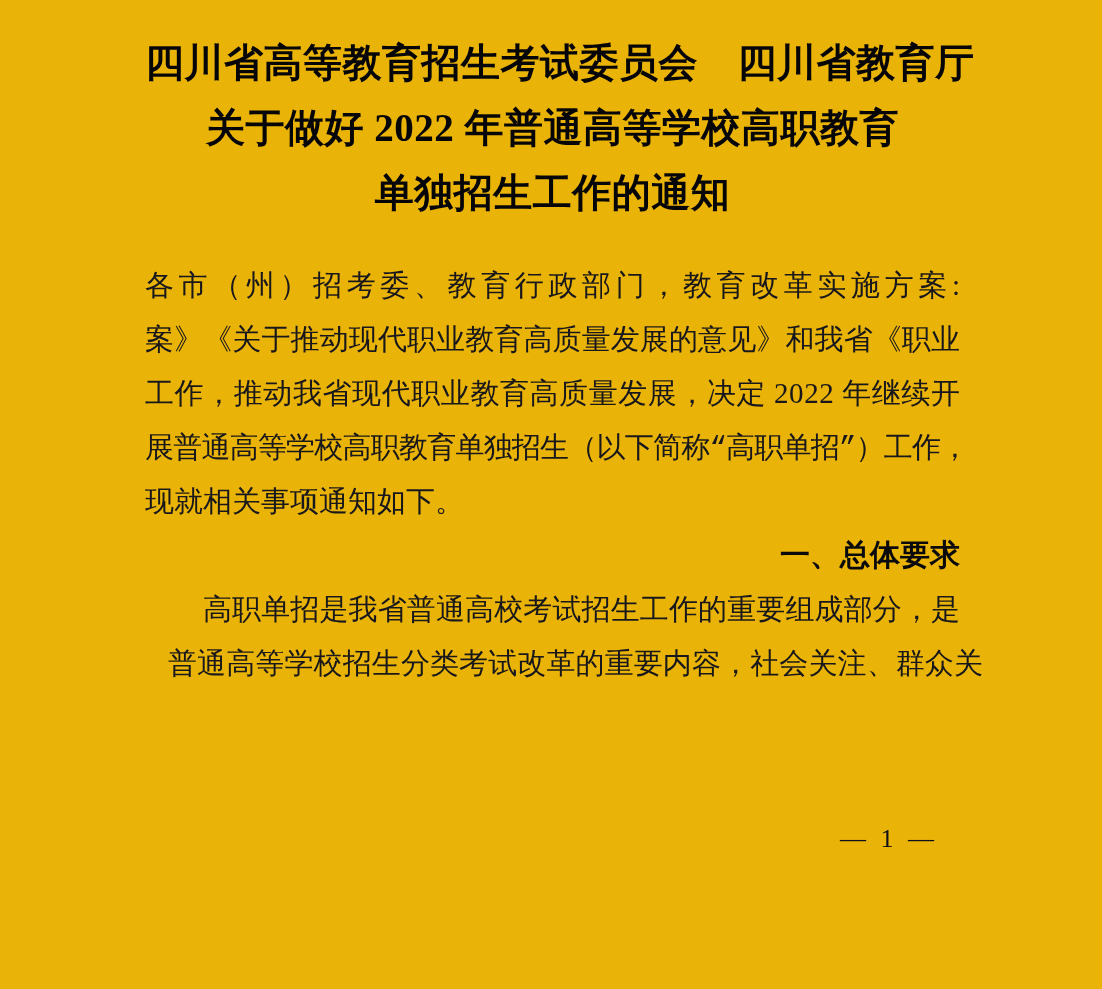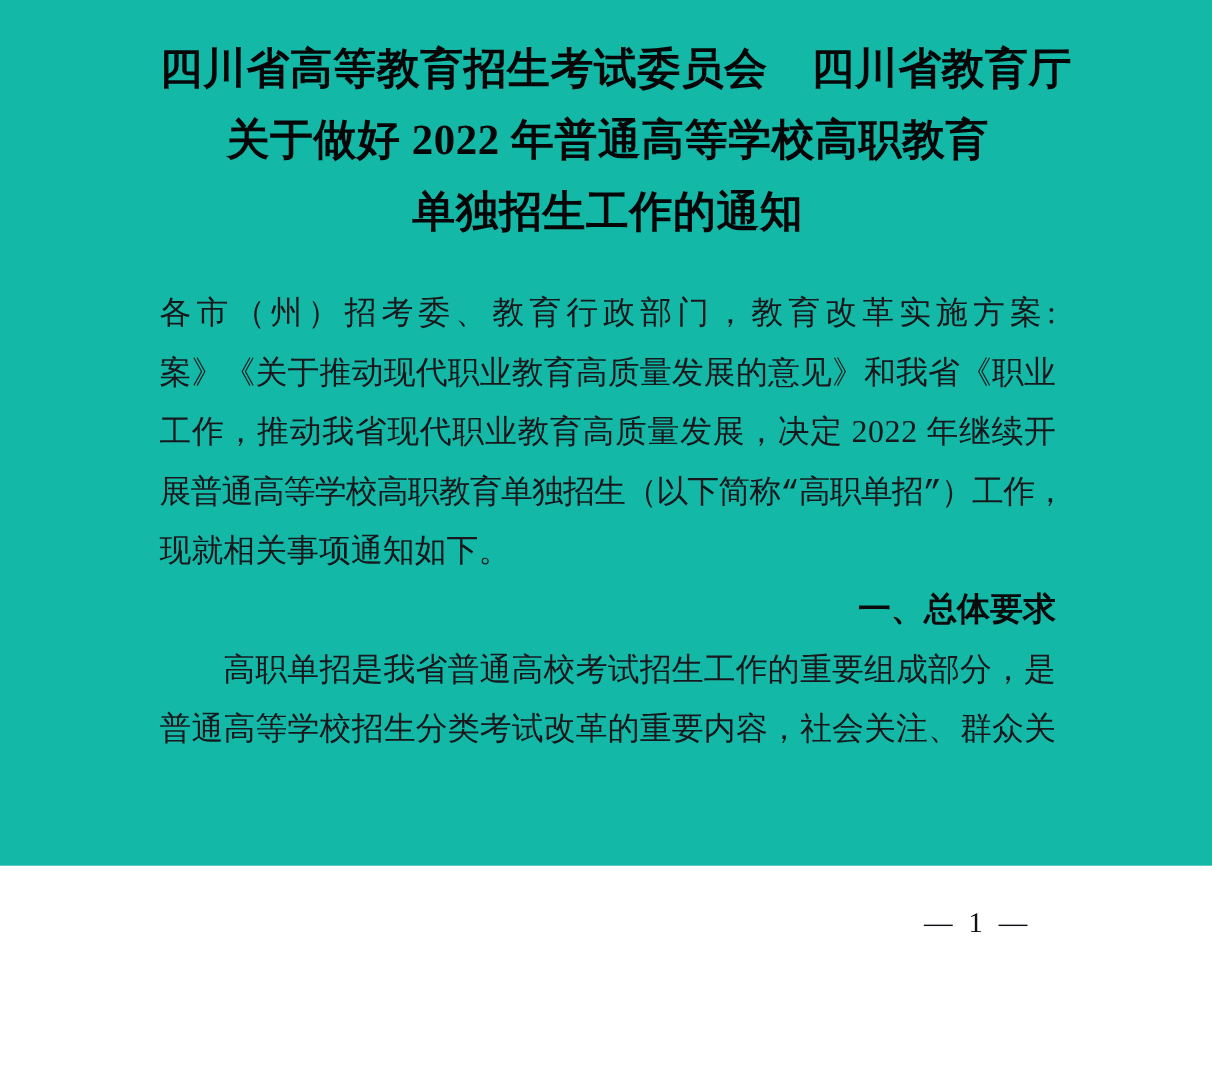--- a/index.html
+++ b/index.html
@@ -7,22 +7,22 @@
     padding: 0;
     width: 1102px;
     height: 989px;
     background: #ffffff;
     overflow: hidden;
   }
   .page {
     position: absolute;
     left: 0; top: 0;
     width: 1102px;
-    height: 787px;
-    background: #14b8a6;
+    height: 989px;
+    background: #eab308;
     color: #0b0b0e;
   }
   
   .title-block {
     position: absolute;
     left: 145px;
     top: 30px;
     width: 815px;
     text-align: center;
     font-family: "Liberation Serif", "DejaVu Serif", serif;
@@ -84,18 +84,18 @@
     </div>
 
   <div class="body-block" id="body-block">
       <div class="b-line"><span style="letter-spacing: 4.62px;">各市（州）招考委、教育行政部门，教育改革实施方案:</span></div>
       <div class="b-line"><span style="letter-spacing: 0.11px; text-align: right;">案》《关于推动现代职业教育高质量发展的意见》和我省《职业</span></div>
       <div class="b-line"><span style="letter-spacing: 0.58px;">工作，推动我省现代职业教育高质量发展，决定 2022 年继续开</span></div>
       <div class="b-line"><span style="letter-spacing: -0.78px; font-family: Liberation Mono, monospace;">展普通高等学校高职教育单独招生（以下简称“高职单招”）工作，</span></div>
       <div class="b-line"><span>现就相关事项通知如下。</span></div>
       <div class="b-line indent heading"><span>一、总体要求</span></div>
       <div class="b-line indent"><span style="letter-spacing: 0.12px;">高职单招是我省普通高校考试招生工作的重要组成部分，是</span></div>
-      <div class="b-line"><span style="letter-spacing: 0.11px;">普通高等学校招生分类考试改革的重要内容，社会关注、群众关</span></div>
+      <div class="b-line"><span style="letter-spacing: 0.11px; margin-left: 23px;">普通高等学校招生分类考试改革的重要内容，社会关注、群众关</span></div>
     </div>
 
   <div class="page-number">— 1 —</div>
 
 </div>
 
 </body></html>

